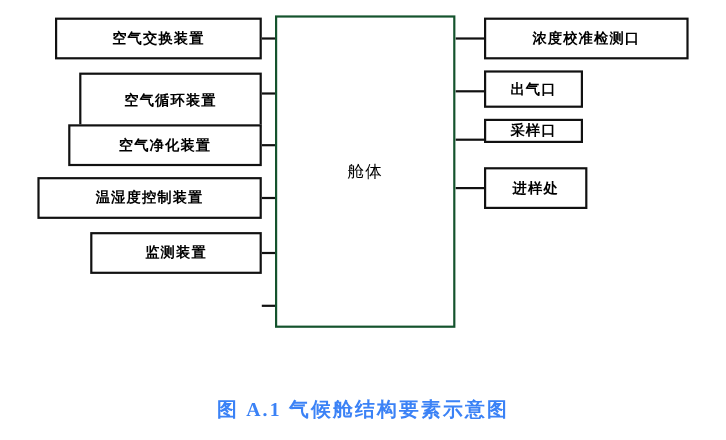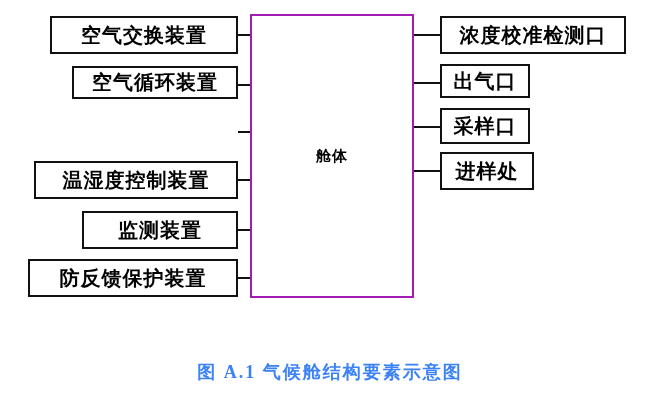--- a/index.html
+++ b/index.html
@@ -17,36 +17,36 @@
   }
   .node {
     position: absolute;
     box-sizing: border-box;
     border: 2px solid #111111;
     background: #ffffff;
     color: #000000;
     display: flex;
     align-items: center;
     justify-content: center;
-    font-size: 20px;
+    font-size: 13px;
     font-weight: 700;
     letter-spacing: 1px;
     white-space: nowrap;
   }
   .center-node {
     position: absolute;
     box-sizing: border-box;
-    border: 2px solid #a21caf;
+    border: 2px solid #14532d;
     background: #ffffff;
     color: #000000;
     display: flex;
     align-items: center;
     justify-content: center;
     font-size: 15px;
-    font-weight: 700;
+    font-weight: 400;
     letter-spacing: 1px;
   }
   .connector {
     position: absolute;
     background: #111111;
     height: 2px;
   }
   .caption {
     position: absolute;
     left: 0;
@@ -70,27 +70,27 @@
   <div class="connector" style="left:238px; top:179px; width:12px;"></div>
   <div class="connector" style="left:238px; top:229px; width:12px;"></div>
   <div class="connector" style="left:238px; top:277px; width:12px;"></div>
 
   <div class="connector" style="left:414px; top:34px; width:26px;"></div>
   <div class="connector" style="left:414px; top:82px; width:26px;"></div>
   <div class="connector" style="left:414px; top:126px; width:26px;"></div>
   <div class="connector" style="left:414px; top:170px; width:26px;"></div>
 
   <div class="node" style="left:50px; top:16px; width:188px; height:38px;">空气交换装置</div>
-  <div class="node" style="left:72px; top:66px; width:166px; height:33px;">空气循环装置</div>
+  <div class="node" style="left:72px; top:66px; width:166px; height:50px;">空气循环装置</div>
+  <div class="node" style="left:62px; top:113px; width:176px; height:38px;">空气净化装置</div>
   <div class="node" style="left:82px; top:211px; width:156px; height:38px;">监测装置</div>
   <div class="node" style="left:34px; top:161px; width:204px; height:38px;">温湿度控制装置</div>
-  <div class="node" style="left:28px; top:259px; width:210px; height:38px;">防反馈保护装置</div>
 
   <div class="center-node" style="left:250px; top:14px; width:164px; height:284px;">舱体</div>
 
   <div class="node" style="left:440px; top:16px; width:186px; height:38px;">浓度校准检测口</div>
   <div class="node" style="left:440px; top:64px; width:90px; height:34px;">出气口</div>
-  <div class="node" style="left:440px; top:108px; width:90px; height:36px;">采样口</div>
+  <div class="node" style="left:440px; top:108px; width:90px; height:22px;">采样口</div>
   <div class="node" style="left:440px; top:152px; width:94px; height:38px;">进样处</div>
 
   <div class="caption" style="top:360px;">图 A.1   气候舱结构要素示意图</div>
 
 </div>
 
 </body></html>

